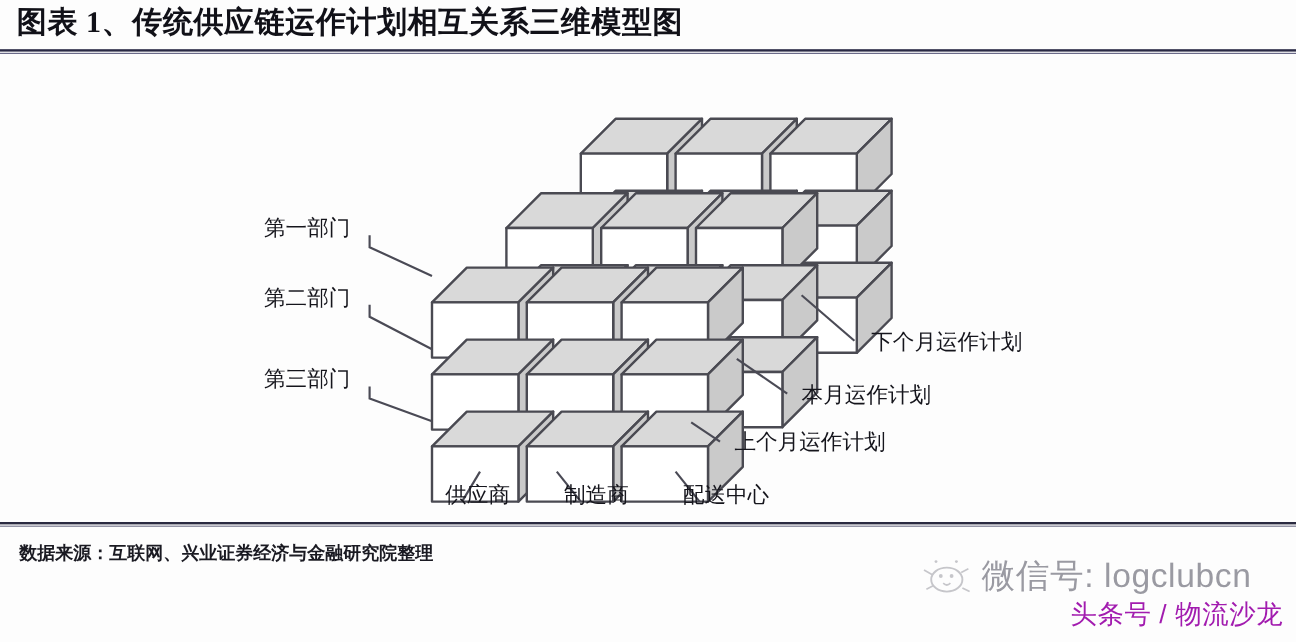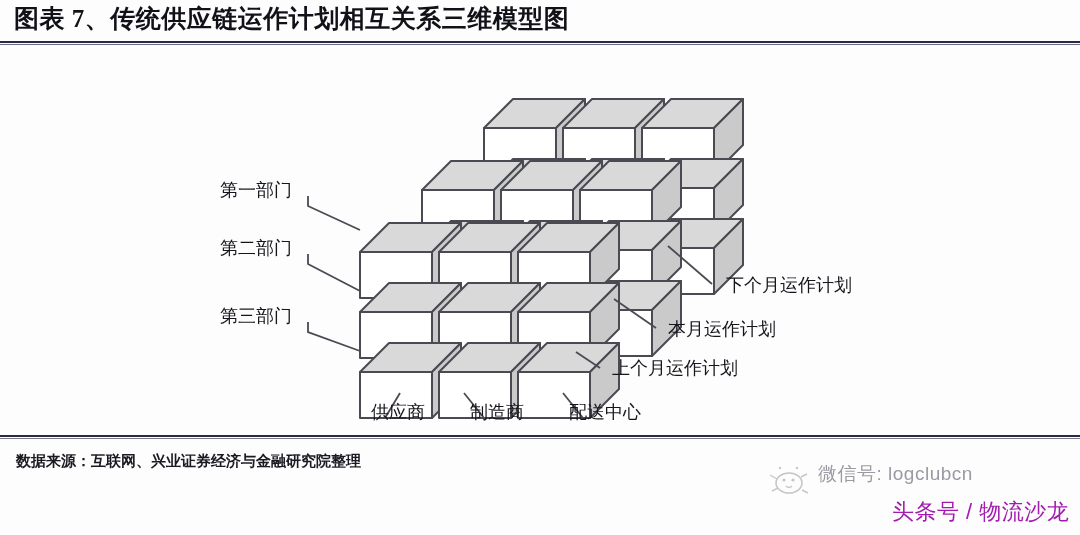--- a/index.html
+++ b/index.html
@@ -76,21 +76,21 @@
     left: 4px;
     top: 8px;
     width: 46px;
     height: 34px;
     opacity: 0.55;
   }
   .wm-line1 {
     position: absolute;
     left: 56px;
     top: 6px;
-    font-size: 19px;
+    font-size: 28px;
     color: #9a9aa2;
     white-space: nowrap;
     font-family: "Liberation Sans", sans-serif;
     letter-spacing: 0.5px;
     text-align: right;
   }
   .wm-line2 {
     position: absolute;
     left: 130px;
     top: 42px;
@@ -117,21 +117,21 @@
     font-size: 18px;
     fill: #15151c;
     font-weight: 500;
   }
 </style>
 </head>
 <body>
 
 <div id="page">
 
-  <div class="title">图表 7、传统供应链运作计划相互关系三维模型图</div>
+  <div class="title">图表 1、传统供应链运作计划相互关系三维模型图</div>
 
   <div class="rule-top"></div>
 
   <div class="diagram">
     <svg width="1080" height="390" viewBox="0 0 1080 390" xmlns="http://www.w3.org/2000/svg">
       <defs>
         <g id="blk">
 
           <polygon points="0,0 29,-29 101,-29 72,0" fill="#d9d9d9" stroke="#4a4a52" stroke-width="2" stroke-linejoin="round"></polygon>
 

